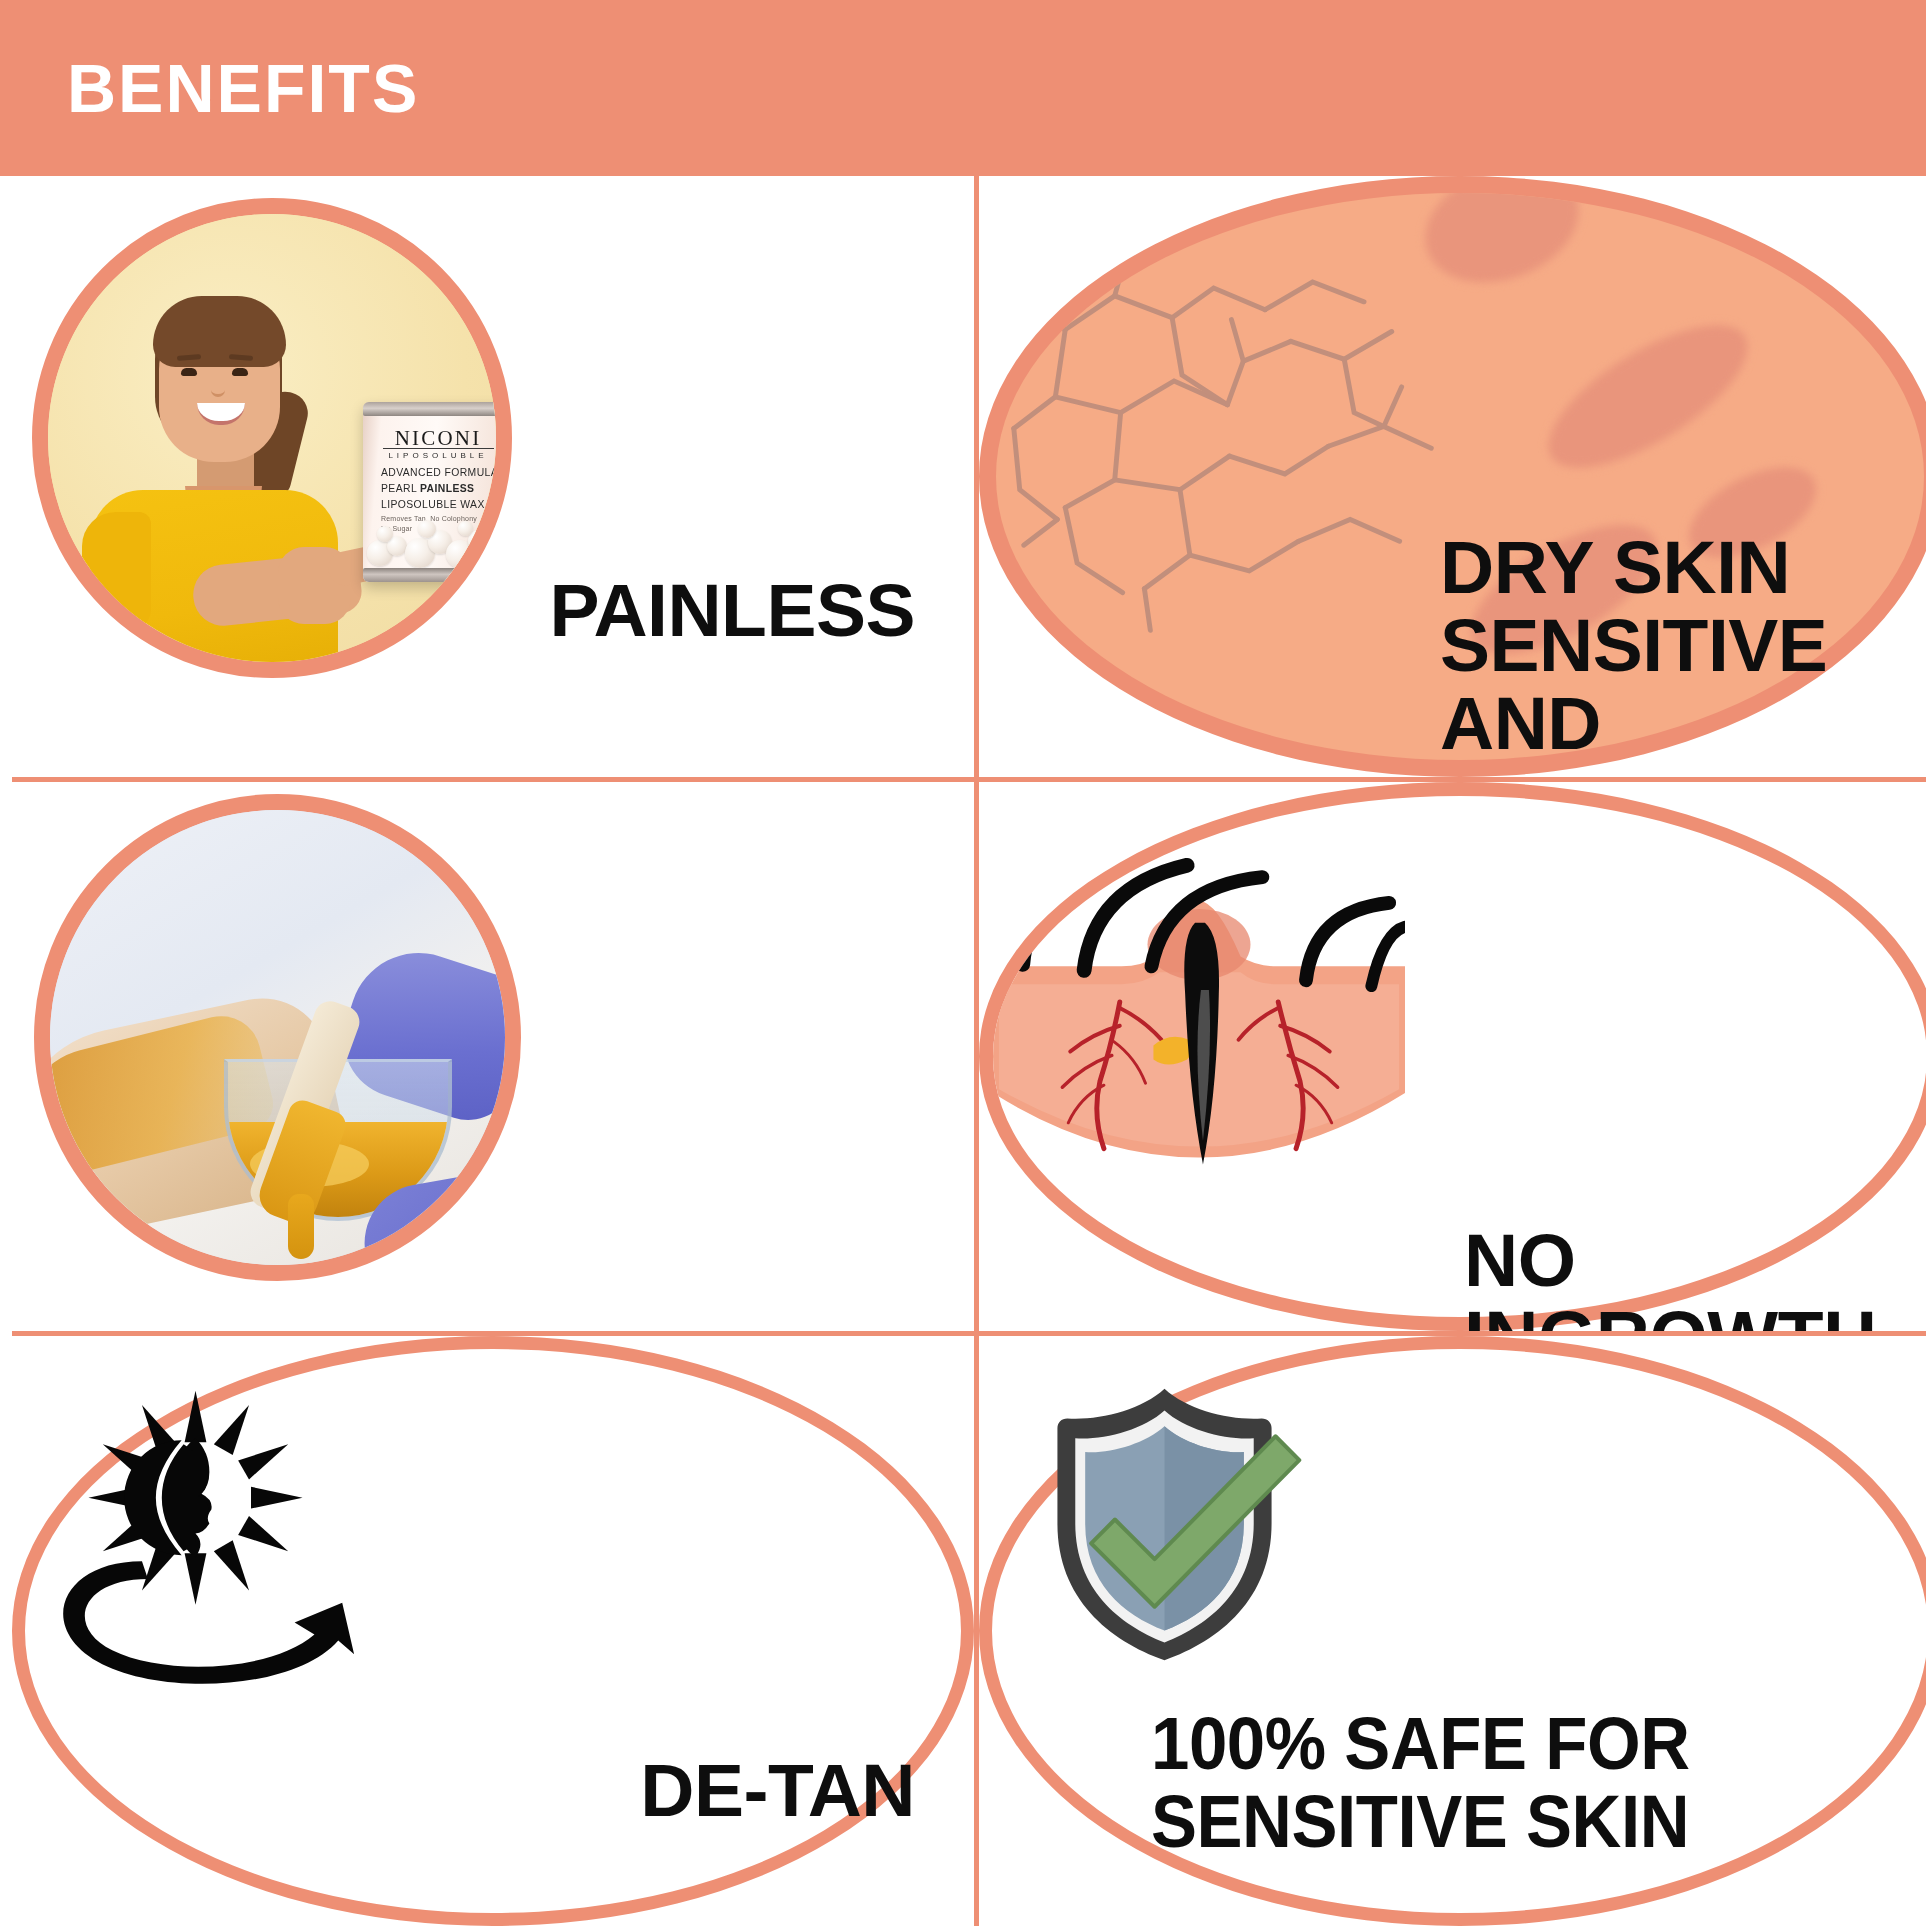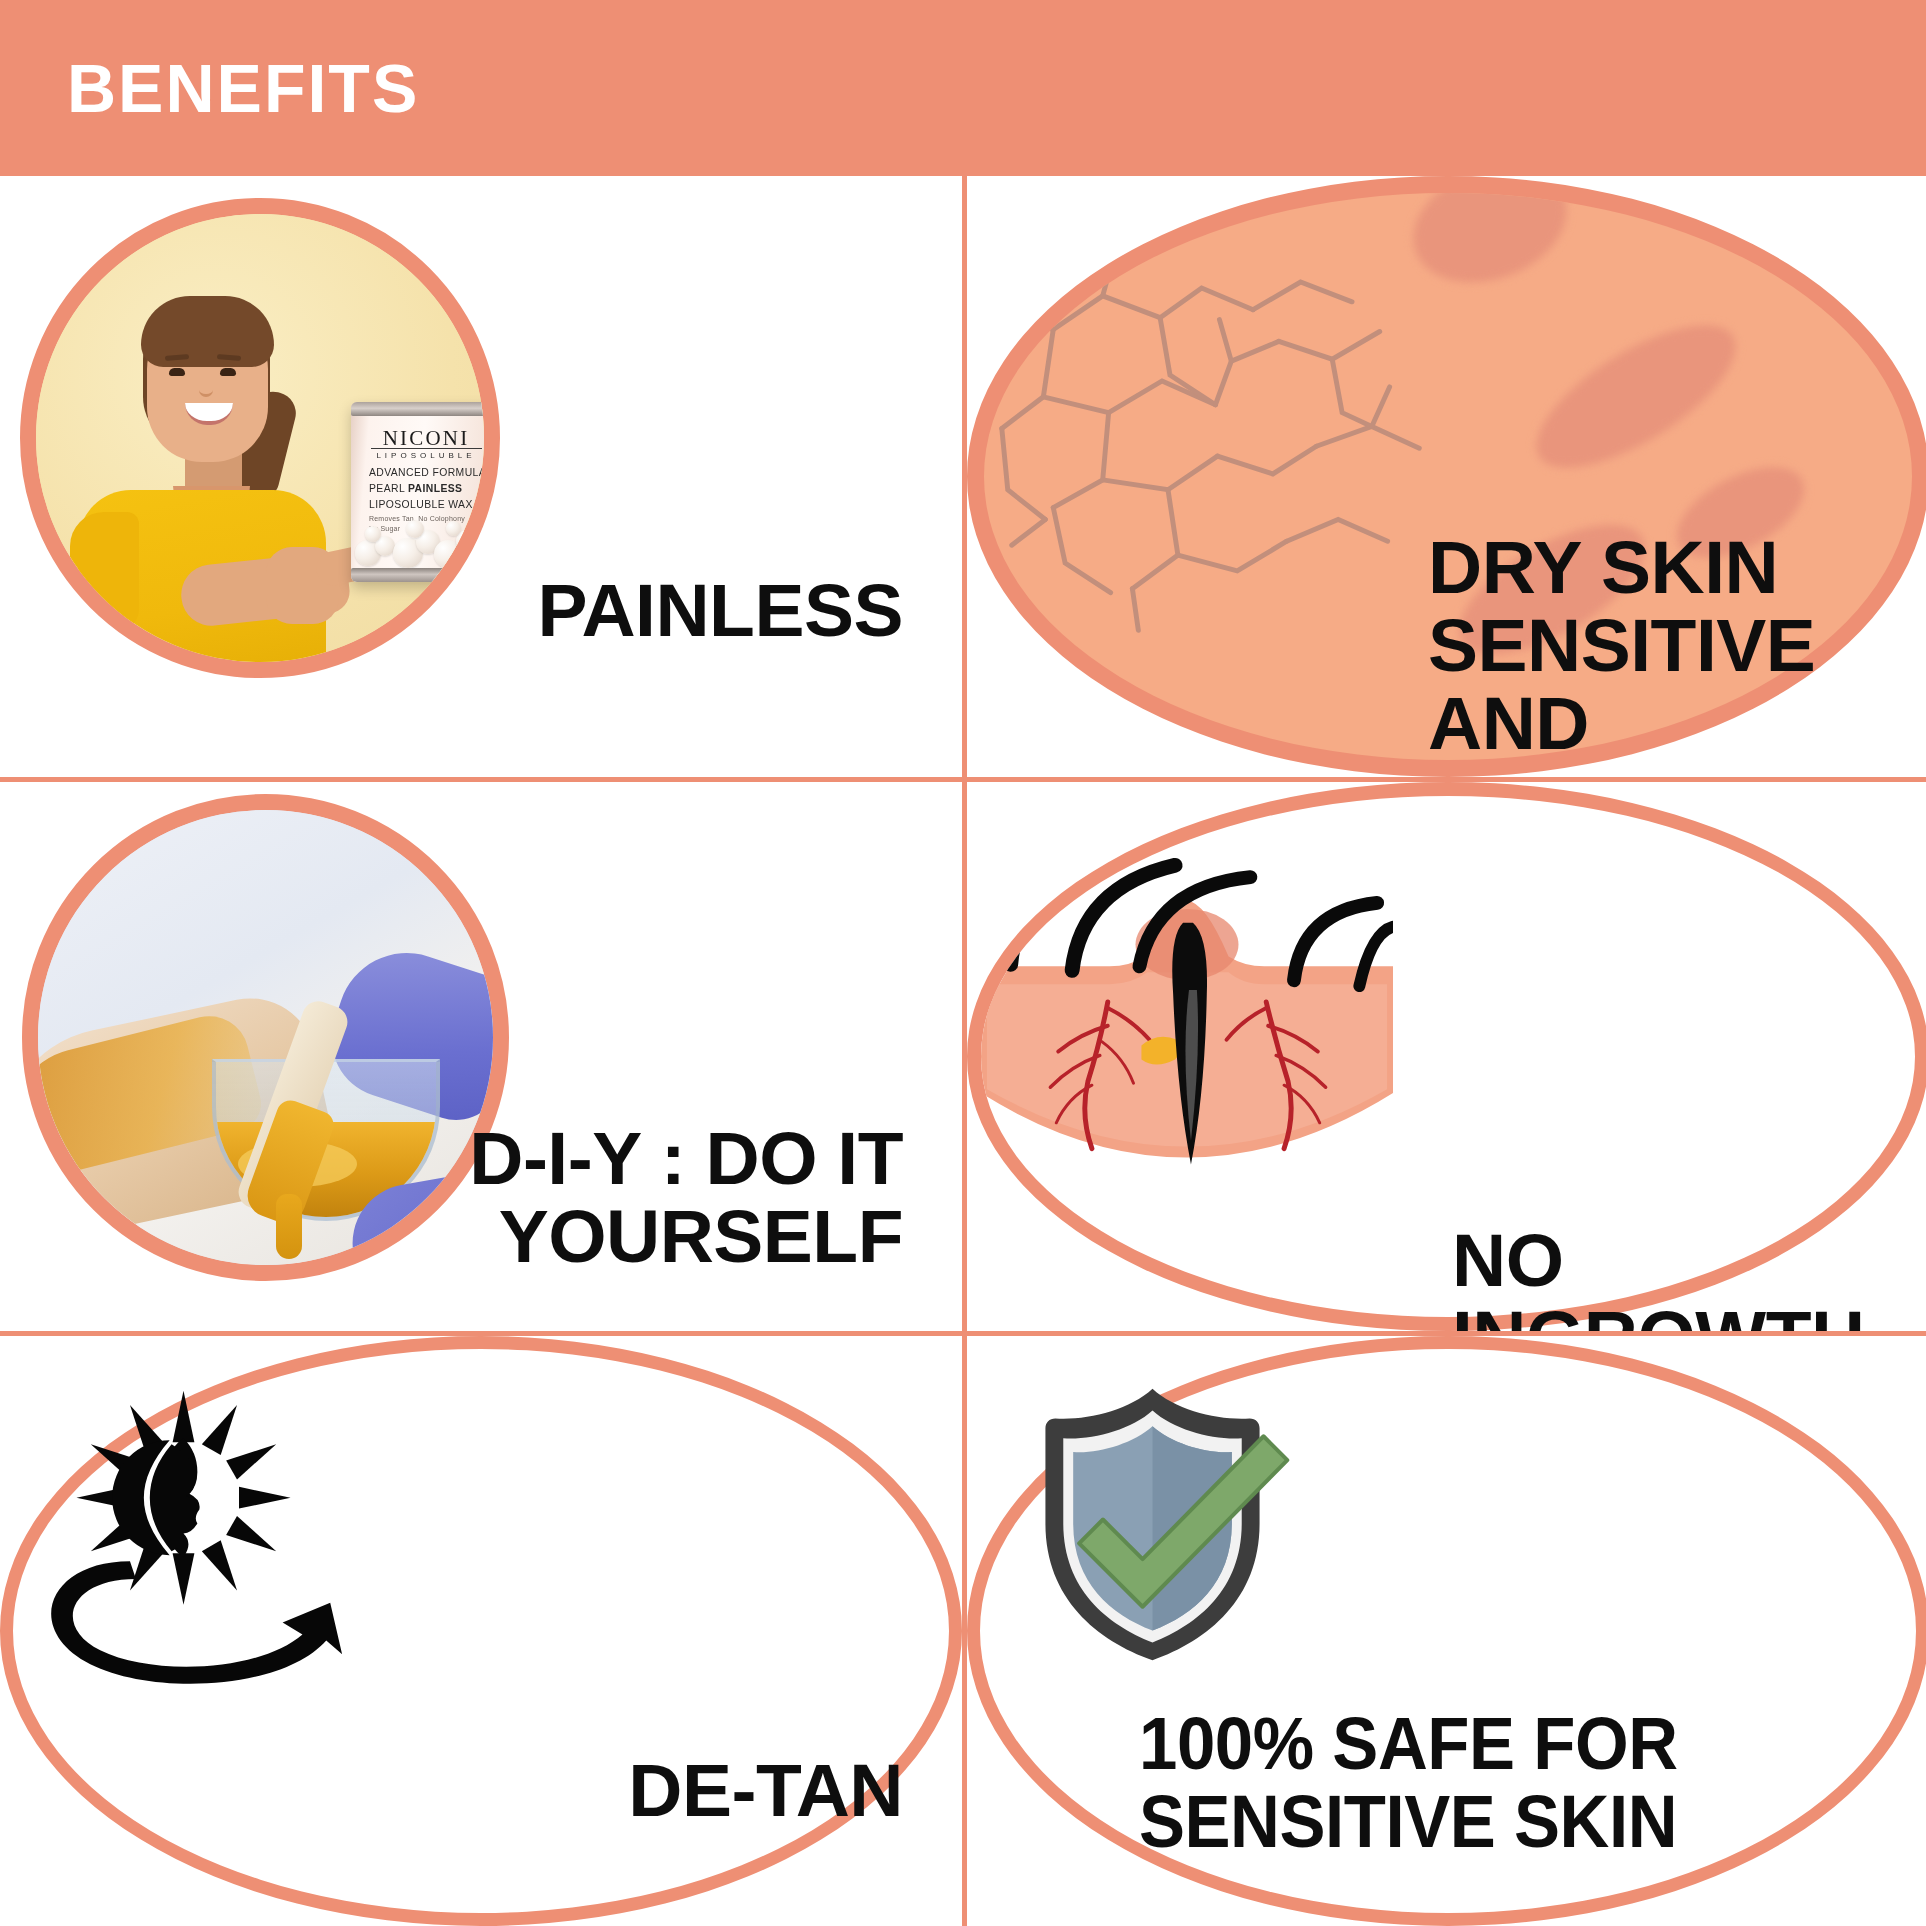--- a/index.html
+++ b/index.html
@@ -26,21 +26,21 @@
     color: #ffffff;
     font-size: 68px;
     font-weight: bold;
     letter-spacing: 2px;
     margin-left: 67px;
     line-height: 1;
   }
 
   
   .grid {
-    position: absolute; left: 0; top: 176px;
+    position: absolute; left: 12px; top: 176px;
     width: 1726px; height: 1750px;
   }
   .vline {
     position: absolute;
     top: 0; left: 962px;
     width: 5px; height: 1750px;
     background: #ee8f74;
   }
   .hline {
     position: absolute;
@@ -440,24 +440,20 @@
         <div class="wax-bowl">
           <div class="wax-honey"></div>
           <div class="wax-honey2"></div>
         </div>
         <div class="glove-b"></div>
         <div class="spatula"></div>
         <div class="spat-wax"></div>
         <div class="drip"></div>
       </div>
 
-      <div class="caption right cap-lg" style="left:178px; top:337px; width:725px; line-height:1.04;">
-        <div>D-I-Y : DO IT</div>
-        <div>YOURSELF</div>
-      </div>
     </div>
 
     <div class="cell c-right r-2">
 
       <div class="m4">
         <div class="foll-ring">
           <svg width="412" height="412" viewBox="0 0 416 416" style="position:absolute;left:0;top:0;">
 
             <path d="M0 172 L130 172 Q150 172 165 162 Q190 106 208 106 Q226 106 250 162 Q266 172 286 172 L416 172 L416 300 Q208 430 0 300 Z" fill="#f3a386"></path>
             <path d="M6 190 L130 190 Q152 190 168 178 L250 178 Q264 190 286 190 L410 190 L410 296 Q208 412 6 296 Z" fill="#f5ae94"></path>

